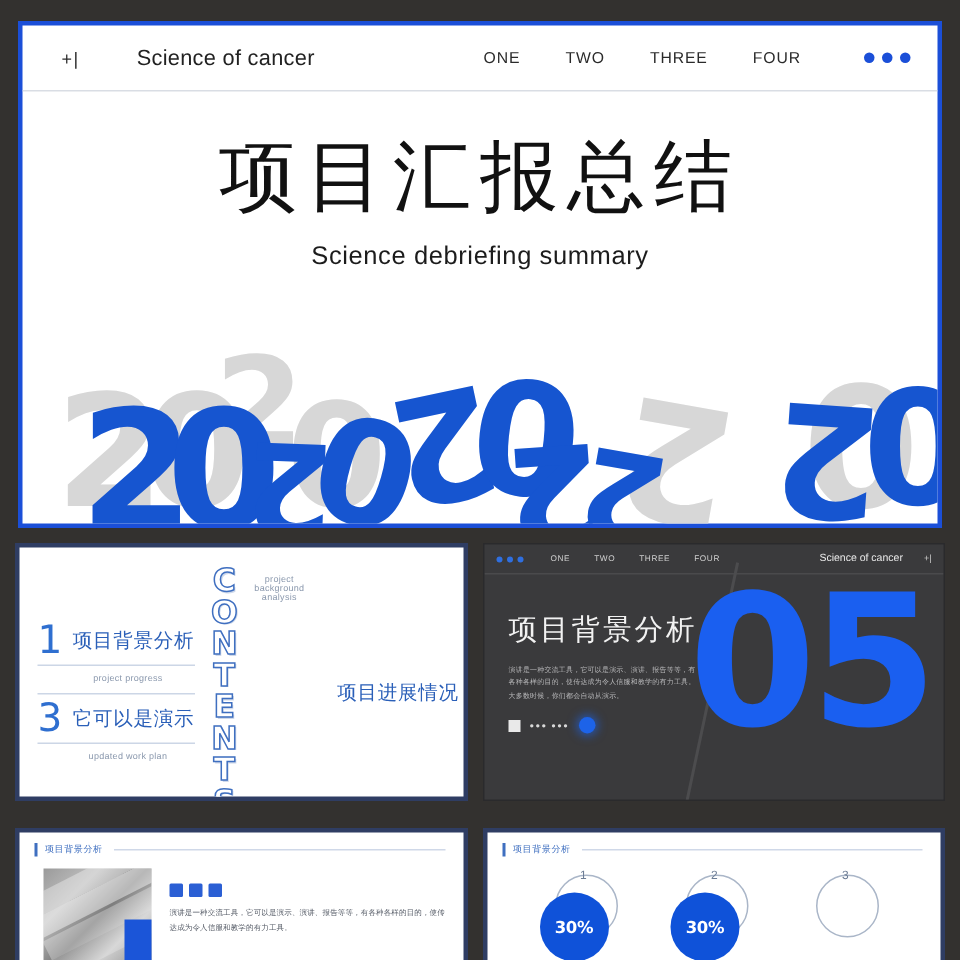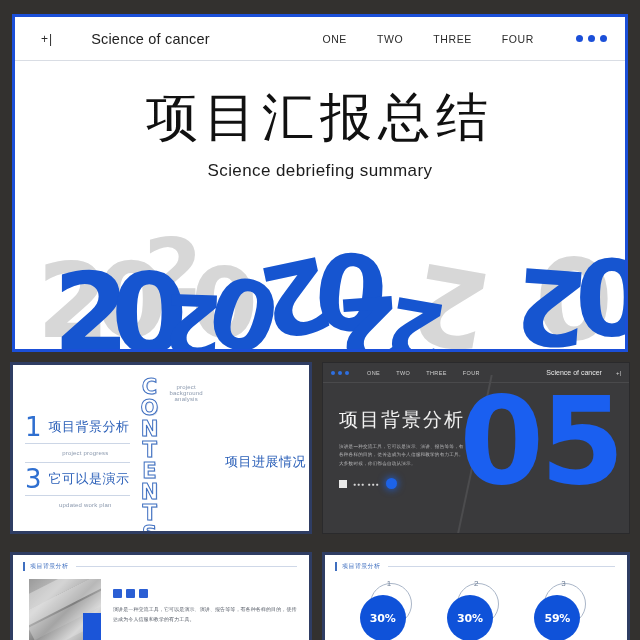--- a/index.html
+++ b/index.html
@@ -340,20 +340,17 @@
       <div class="circ-wrap">
         <span class="ring"></span>
         <span class="cnum">2</span>
         <span class="disc">
           <span>30%</span>
         </span>
       </div>
       <div class="circ-wrap">
         <span class="ring"></span>
         <span class="cnum">3</span>
-        <span class="disc">
-          <span>59%</span>
-        </span>
       </div>
     </div>
   </div>
 
 </div>
 
 </body></html>

